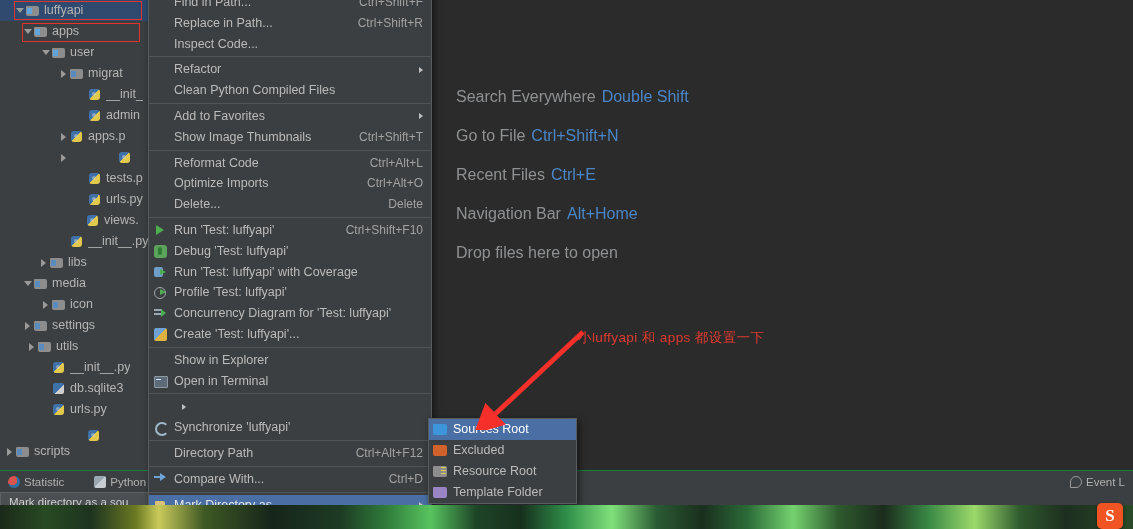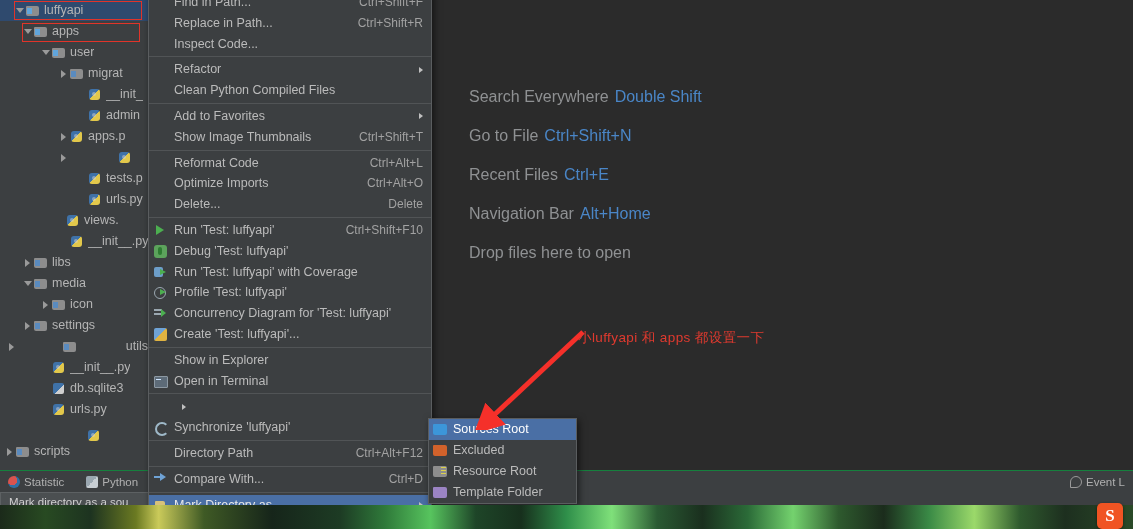--- a/index.html
+++ b/index.html
@@ -65,21 +65,21 @@
 
   
   .redbox{ position:absolute; border:1.5px solid #e1342a; pointer-events:none; }
 
   
   #editor{
     position:absolute; left:432px; top:0; right:0; height:470px;
     background:#2b2b2b;
   }
   .hint{
-    position:absolute; left:37px; font-size:16px; color:#8f9193;
+    position:absolute; left:24px; font-size:16px; color:#8f9193;
     white-space:nowrap;
   }
   .hint .key{ color:#4a86c7; margin-left:6px; }
 
   
   #ctxmenu{
     position:absolute; left:148px; top:-9px; width:284px;
     background:#3c3f41; border:1px solid #5a5d5f;
     box-shadow:2px 2px 7px rgba(0,0,0,.55);
     padding:0; z-index:40;
@@ -280,51 +280,51 @@
         <div class="trow" style="padding-left: 78px;">
           <span class="arrow"></span>
           <span class="ficon py"></span>
           <span class="tlabel">tests.p</span>
         </div>
         <div class="trow" style="padding-left: 78px;">
           <span class="arrow"></span>
           <span class="ficon py"></span>
           <span class="tlabel">urls.py</span>
         </div>
-        <div class="trow" style="padding-left: 56px;">
+        <div class="trow" style="padding-left: 76px;">
           <span class="arrow"></span>
           <span class="ficon py"></span>
           <span class="tlabel">views.</span>
         </div>
         <div class="trow" style="padding-left: 60px;">
           <span class="arrow"></span>
           <span class="ficon py"></span>
           <span class="tlabel">__init__.py</span>
         </div>
-        <div class="trow" style="padding-left: 24px;">
+        <div class="trow" style="padding-left: 40px;">
           <span class="arrow closed"></span>
           <span class="ficon folder"></span>
           <span class="tlabel">libs</span>
         </div>
         <div class="trow" style="padding-left: 24px;">
           <span class="arrow open"></span>
           <span class="ficon folder"></span>
           <span class="tlabel">media</span>
         </div>
         <div class="trow" style="padding-left: 42px;">
           <span class="arrow closed"></span>
           <span class="ficon folder"></span>
           <span class="tlabel">icon</span>
         </div>
         <div class="trow" style="padding-left: 24px;">
           <span class="arrow closed"></span>
           <span class="ficon folder"></span>
           <span class="tlabel">settings</span>
         </div>
-        <div class="trow" style="padding-left: 8px; justify-content: space-between;">
+        <div class="trow" style="padding-left: 28px;">
           <span class="arrow closed"></span>
           <span class="ficon folder"></span>
           <span class="tlabel">utils</span>
         </div>
         <div class="trow" style="padding-left: 42px;">
           <span class="arrow"></span>
           <span class="ficon py"></span>
           <span class="tlabel">__init__.py</span>
         </div>
         <div class="trow" style="padding-left: 42px;">
@@ -485,21 +485,21 @@
     </defs>
     <path d="M113,7 L22,92" stroke="#f5302a" stroke-width="5" fill="none" marker-end="url(#ah)"></path>
   </svg>
   <div id="annot">小luffyapi 和 apps 都设置一下</div>
 
   <div id="status">
     <div class="stitem">
       <span class="stico stat"></span>
       <span>Statistic</span>
     </div>
-    <div class="stitem" style="margin-left:22px;">
+    <div class="stitem" style="margin-left:30px;">
       <span class="stico py"></span>
       <span>Python</span>
     </div>
     <div class="right">
       <span class="stico evt"></span>
       <span>Event L</span>
     </div>
   </div>
 
   <div id="tooltip">Mark directory as a sou</div>

